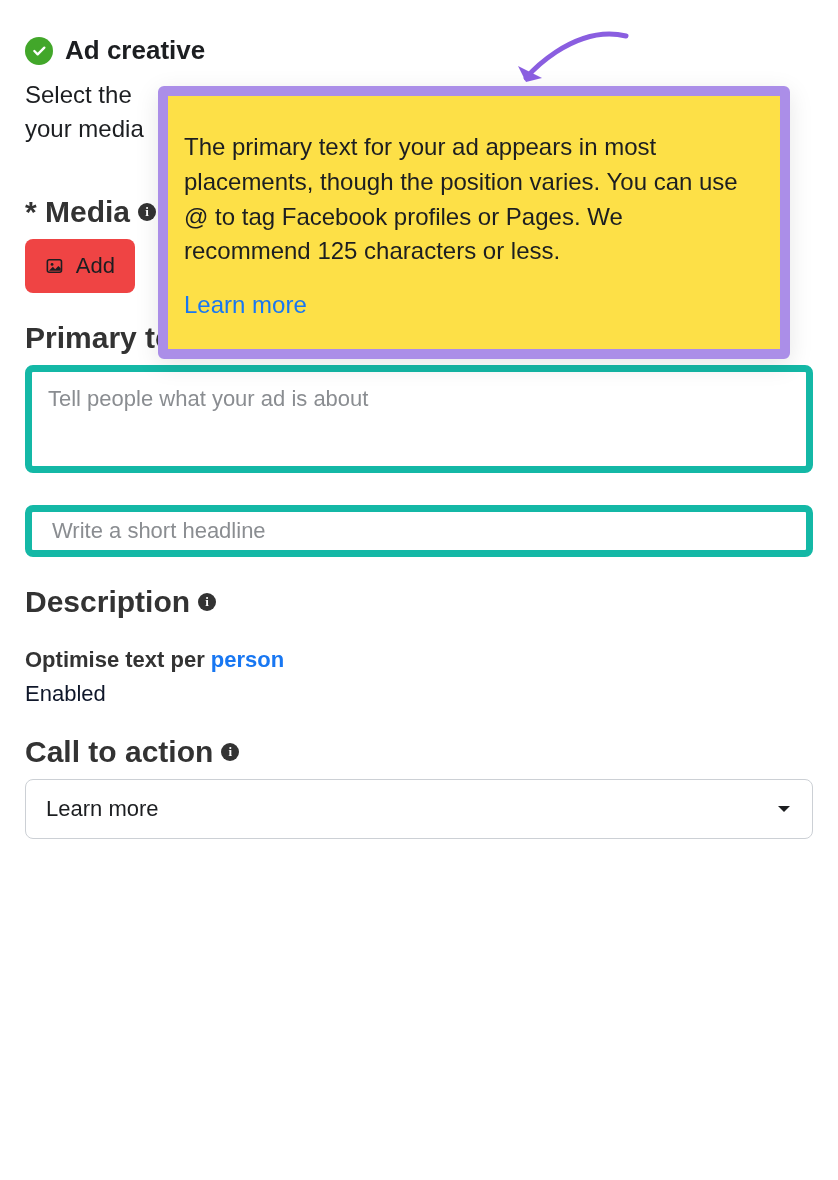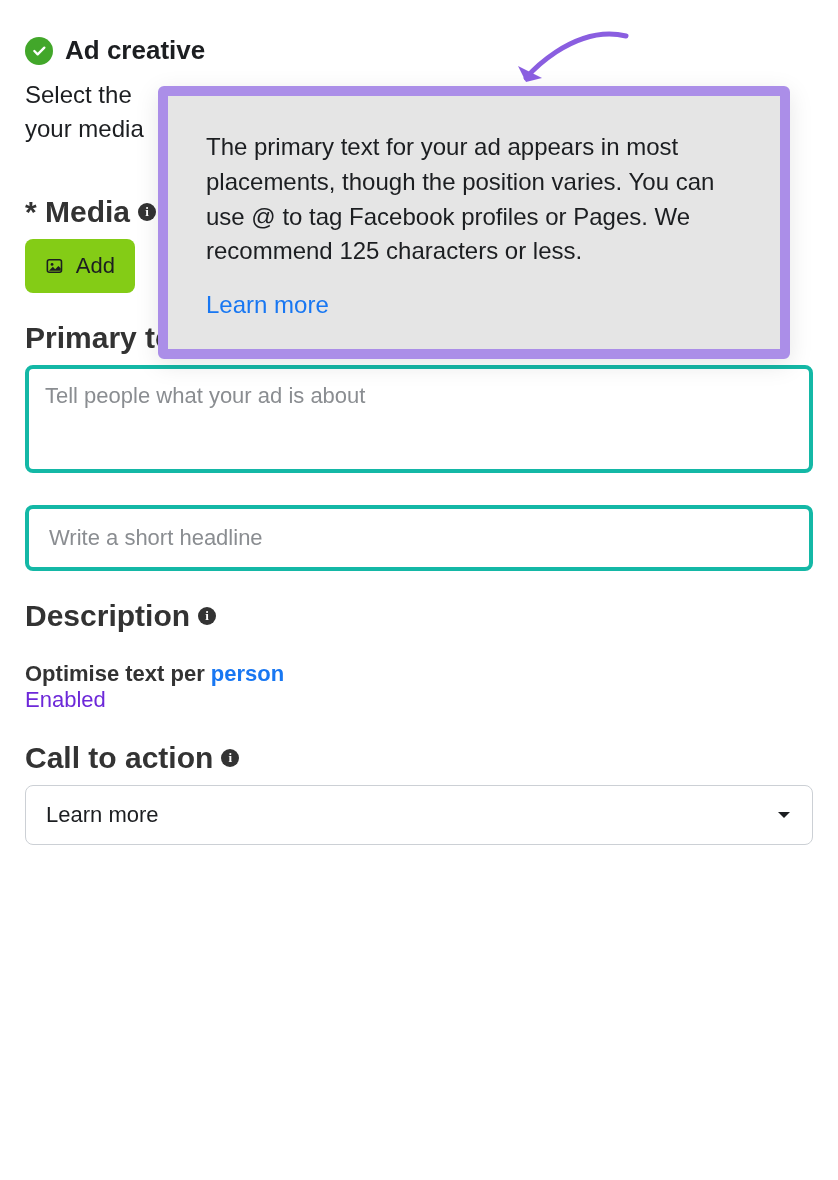--- a/index.html
+++ b/index.html
@@ -63,77 +63,77 @@
       justify-content: center;
       font-size: 13px;
       font-weight: 700;
       font-style: normal;
       font-family: Georgia, serif;
     }
     .media-btn {
       display: inline-flex;
       align-items: center;
       gap: 12px;
-      background: #84cc16;
+      background: #ef4444;
       border: none;
       border-radius: 8px;
       padding: 14px 20px;
       font-size: 22px;
       color: #1c1e21;
       cursor: pointer;
       font-weight: 500;
       max-width: 110px;
       overflow: hidden;
     }
     .textarea-input, .text-input {
       width: 100%;
-      border: 4px solid #14b8a6;
+      border: 7px solid #14b8a6;
       border-radius: 8px;
       font-size: 22px;
       color: #1c1e21;
       font-family: inherit;
       background: #fff;
       resize: none;
     }
     .textarea-input { padding: 14px 16px; height: 108px; }
-    .text-input { padding: 12px 20px; height: 66px; }
+    .text-input { padding: 12px 20px; height: 52px; }
     .textarea-input::placeholder, .text-input::placeholder { color: #8a8d91; }
     .optimise-label {
       font-size: 22px;
       font-weight: 700;
       color: #333;
-      margin-bottom: 0;
+      margin-bottom: 8px;
     }
     .optimise-label .link-part { color: #1877f2; }
     .optimise-value {
       font-size: 22px;
-      color: #6d28d9;
+      color: #0f172a;
       font-weight: 400;
     }
     .select-wrapper {
       width: 100%;
       border: 1px solid #ccd0d5;
       border-radius: 8px;
       padding: 16px 20px;
       display: flex;
       align-items: center;
       justify-content: space-between;
       cursor: pointer;
       background: #fff;
     }
     .select-value { font-size: 22px; color: #1c1e21; }
     .popover {
       position: absolute;
       top: 86px;
       left: 158px;
       width: 632px;
-      background: #e5e5e5;
+      background: #fde047;
       border: 10px solid #ab8ee8;
       border-radius: 6px;
-      padding: 34px 30px 30px 38px;
+      padding: 34px 30px 30px 16px;
       box-shadow: 0 6px 24px rgba(0,0,0,0.10);
       z-index: 10;
     }
     .popover-text {
       font-size: 24px;
       color: #1c1e21;
       line-height: 1.45;
       margin-bottom: 22px;
     }
     .popover-link {

